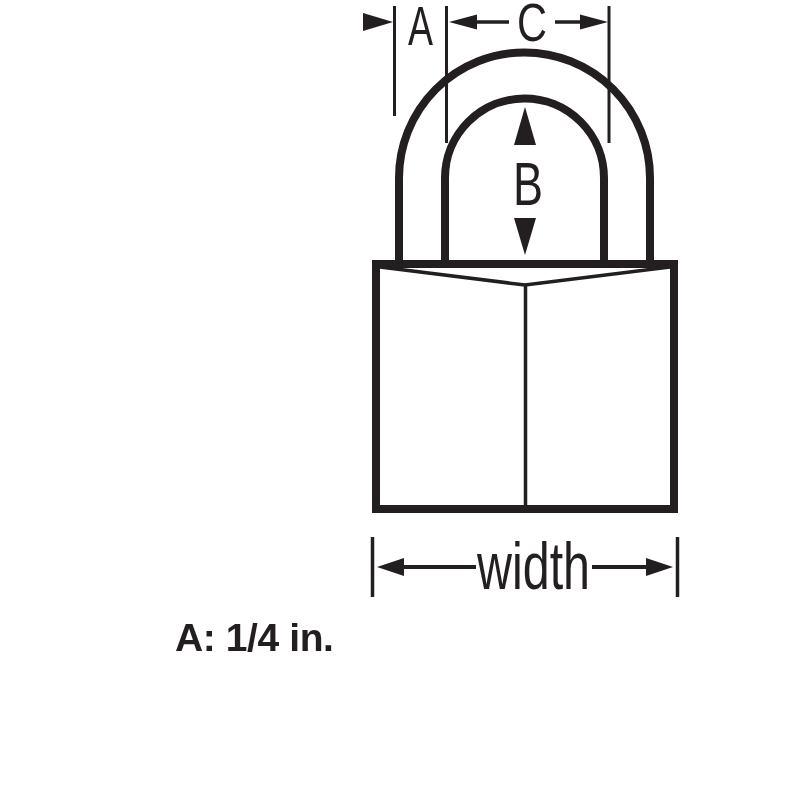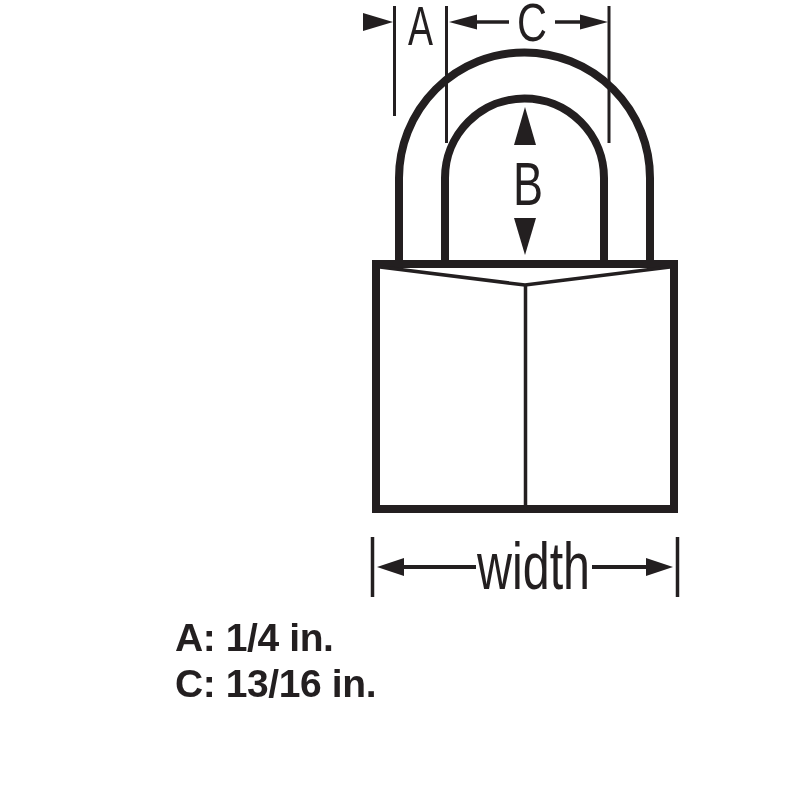--- a/index.html
+++ b/index.html
@@ -86,16 +86,15 @@
     <line class="stroke" stroke-width="3.5" x1="677.5" y1="537" x2="677.5" y2="597"></line>
     <line class="stroke" stroke-width="4" x1="402" y1="567" x2="476" y2="567"></line>
     <polygon class="fillshape" points="377,567 404,558 404,576"></polygon>
     <text class="dim-label" x="477" y="589" font-size="66" textLength="113" lengthAdjust="spacingAndGlyphs">width</text>
     <line class="stroke" stroke-width="4" x1="592" y1="567" x2="648" y2="567"></line>
     <polygon class="fillshape" points="673,567 646,558 646,576"></polygon>
   </svg>
 
   <div class="legend">
     <div>A: 1/4 in.</div>
-    <div>C: 13/16 in.</div>
   </div>
 
 </div>
 
 </body></html>

